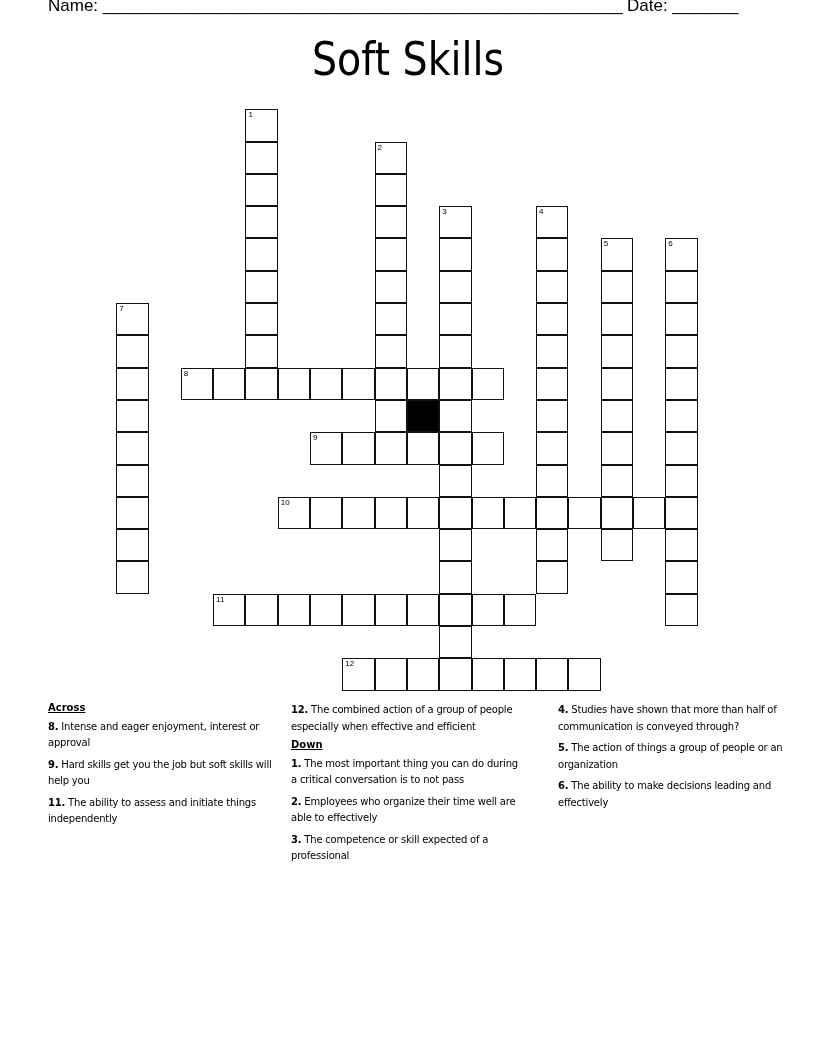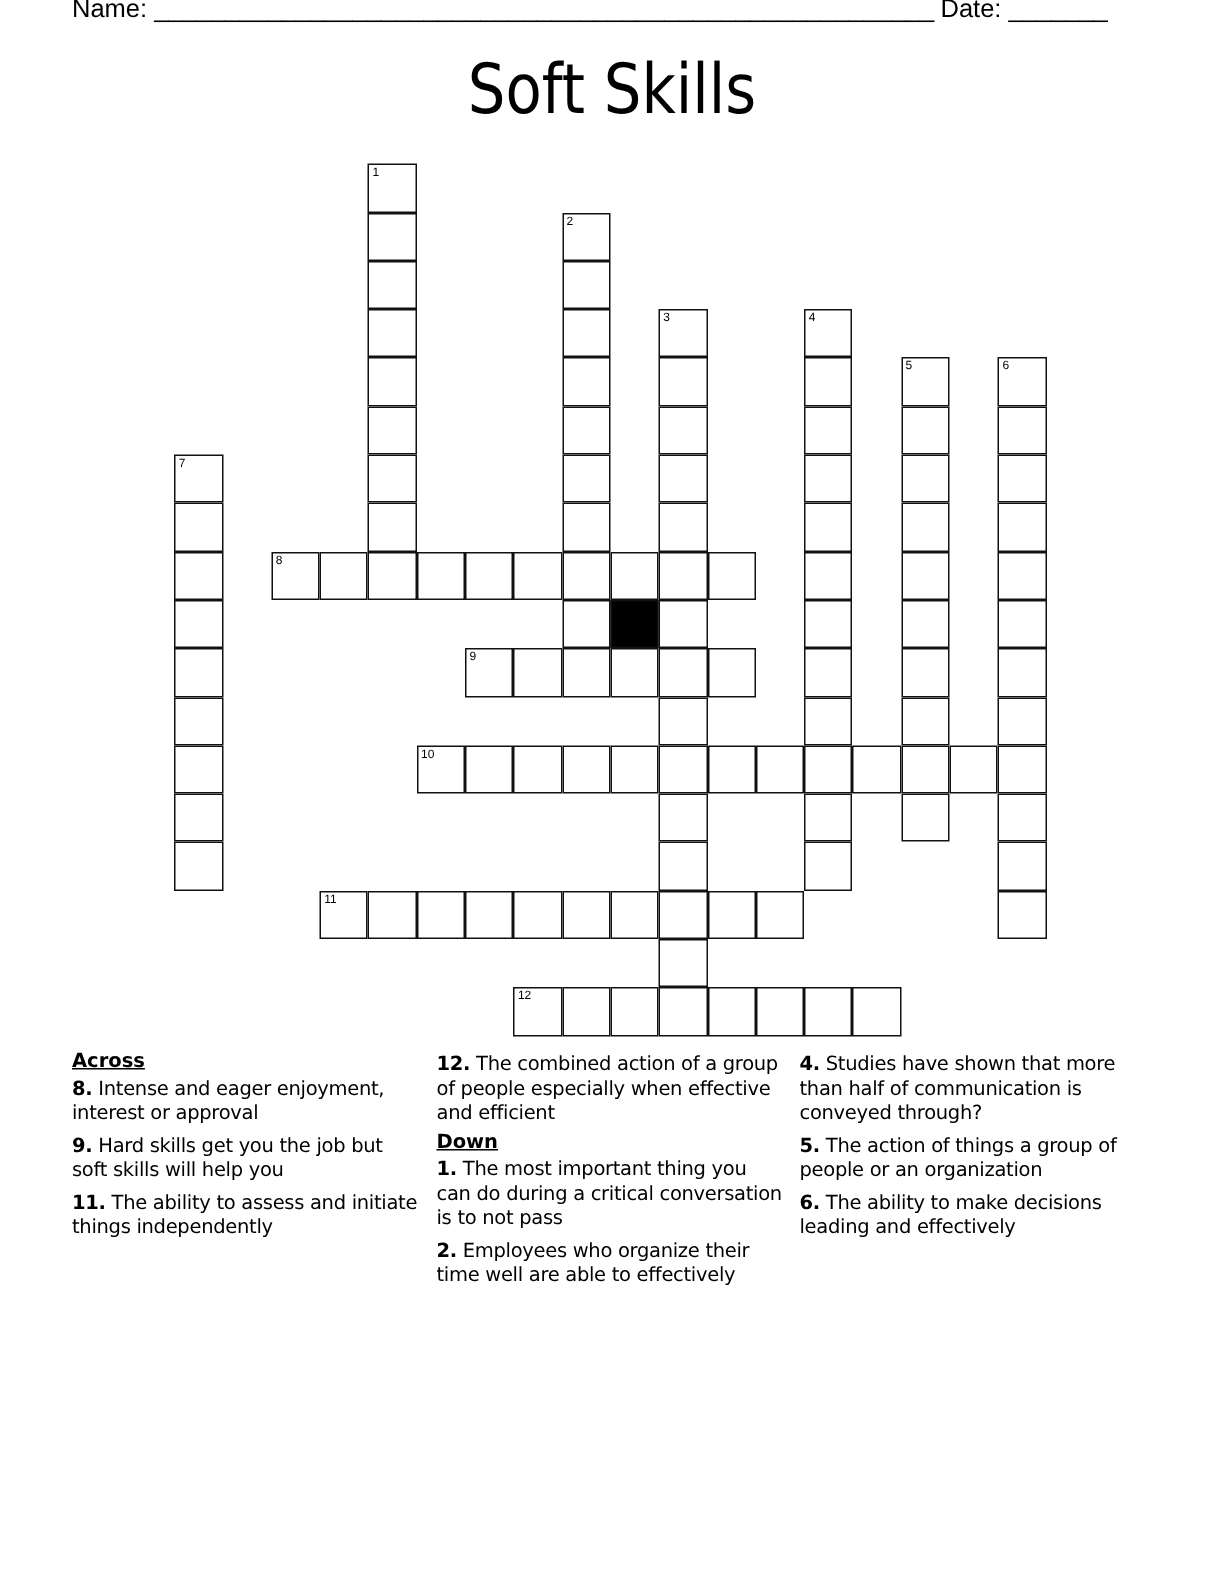--- a/index.html
+++ b/index.html
@@ -5,21 +5,21 @@
   html, body { margin: 0; padding: 0; background: #ffffff; }
   body { width: 816px; height: 1056px; position: relative; overflow: hidden; color: #000; }
   .hdr { position: absolute; top: -4px; font-family: "Liberation Sans", sans-serif; font-size: 17px; white-space: pre; }
   .hdr-name { left: 48px; }
   .hdr-date { left: 627px; }
   .title { position: absolute; top: 32px; left: 0; width: 816px; text-align: center; font-family: "DejaVu Sans", sans-serif; font-size: 46px; font-weight: normal; letter-spacing: 0px; transform: scaleX(0.86); }
   .grid { position: absolute; left: 117px; top: 110px; width: 600px; height: 600px; }
   .cell { position: absolute; width: 32.3px; height: 32.3px; box-sizing: border-box; border: 1.6px solid #111; margin-left: -0.8px; margin-top: -0.8px; background: #fff; }
   .cell.black { background: #000; }
   .num { position: absolute; left: 2px; top: 0px; font-family: "Liberation Sans", sans-serif; font-size: 8px; line-height: 9px; }
-  .clues { position: absolute; top: 700px; font-family: "DejaVu Sans", sans-serif; font-size: 13px; line-height: 16.5px; }
+  .clues { position: absolute; top: 700px; font-family: "DejaVu Sans", sans-serif; font-size: 10px; line-height: 16.5px; }
   .col1 { left: 48px; width: 232px; }
   .col2 { left: 291px; width: 232px; }
   .col3 { left: 533px; width: 232px; }
   .clue { margin-bottom: 5px; letter-spacing: -0.2px; }
   .clue b { font-weight: bold; }
   .sec { text-decoration: underline; font-weight: bold; margin-bottom: 2px; }
 </style>
 </head>
 <body>
 
@@ -174,19 +174,20 @@
   <div class="clue"><b>8.</b><span> Intense and eager enjoyment, interest or approval</span></div>
   <div class="clue"><b>9.</b><span> Hard skills get you the job but soft skills will help you</span></div>
   <div class="clue"><b>11.</b><span> The ability to assess and initiate things independently</span></div>
 </div>
 
 <div class="clues col2" style="top:702px;">
   <div class="clue" style="margin-bottom:2px;"><b>12.</b><span> The combined action of a group of people especially when effective and efficient</span></div>
   <div class="sec">Down</div>
   <div class="clue"><b>1.</b><span> The most important thing you can do during a critical conversation is to not pass</span></div>
   <div class="clue"><b>2.</b><span> Employees who organize their time well are able to effectively</span></div>
+  <div class="clue"><b>3.</b><span> The competence or skill expected of a professional</span></div>
 </div>
 
-<div class="clues col3" style="top:702px;">
+<div class="clues col3" style="top:702px;margin-left:25px;">
   <div class="clue"><b>4.</b><span> Studies have shown that more than half of communication is conveyed through?</span></div>
   <div class="clue"><b>5.</b><span> The action of things a group of people or an organization</span></div>
   <div class="clue"><b>6.</b><span> The ability to make decisions leading and effectively</span></div>
 </div>
 
 </body></html>

